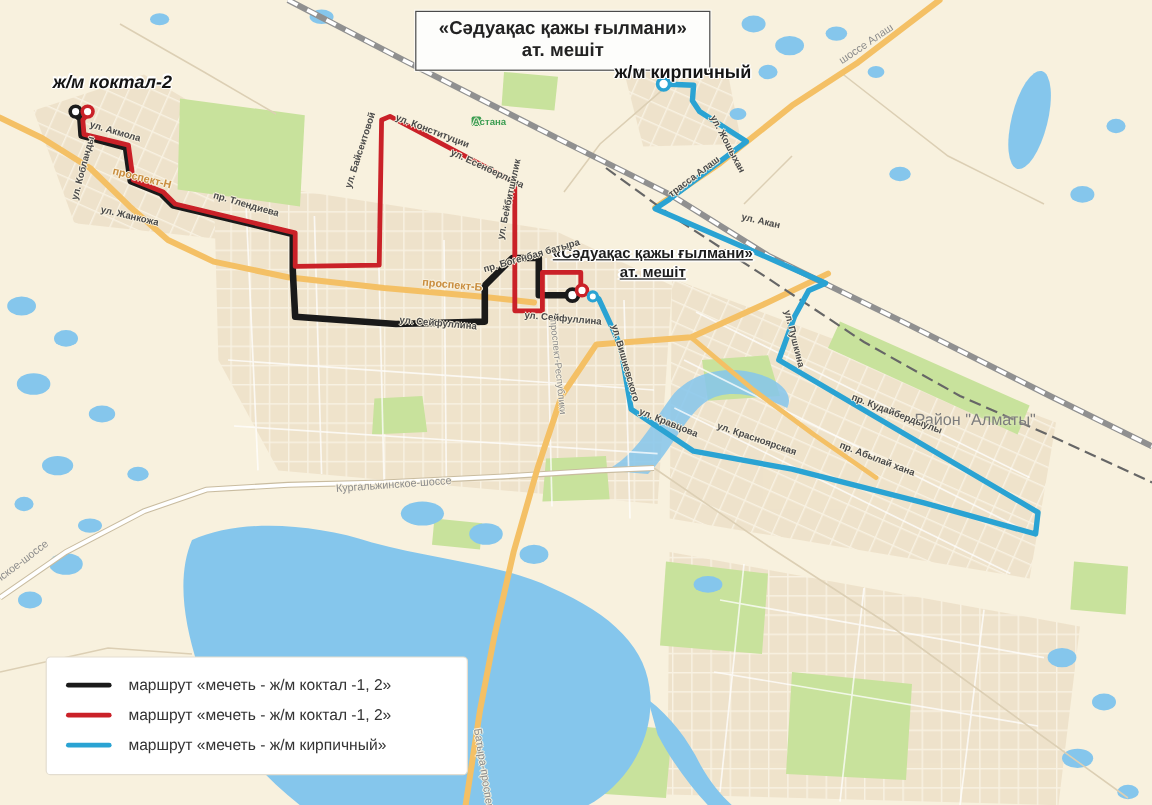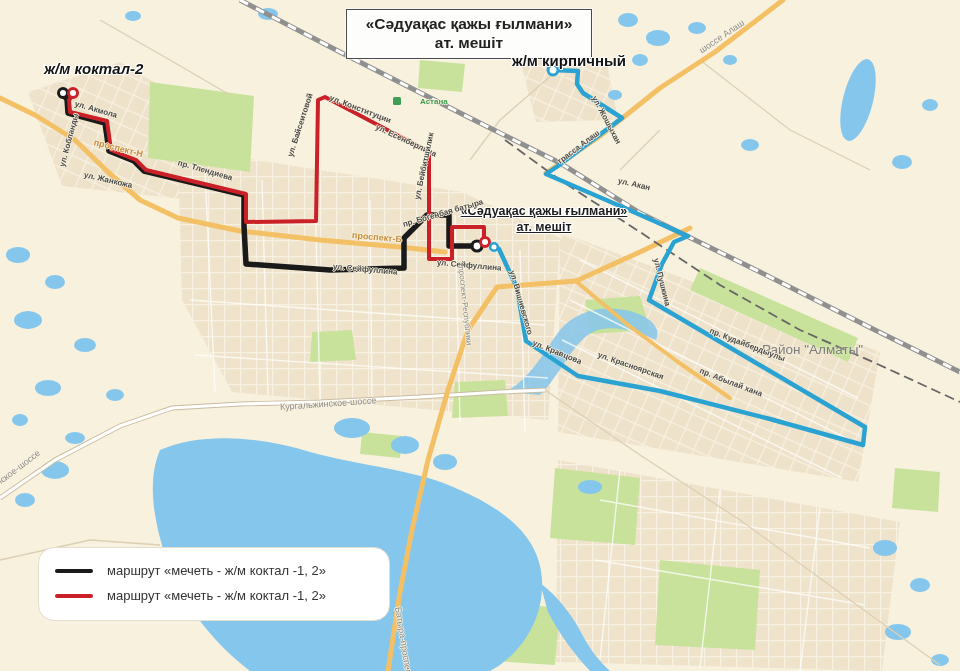--- a/index.html
+++ b/index.html
@@ -31,21 +31,21 @@
     font-weight:700;font-size:15.5px;color:#222;line-height:1.25;box-shadow:0 0 0 1px rgba(255,255,255,.6);
   }
   .mosque-label{
     position:absolute;left:455px;top:203px;width:178px;text-align:center;
     font-weight:700;font-size:12.5px;color:#1d1d1d;line-height:1.3;
     text-shadow:-1px 0 #fff,1px 0 #fff,0 -1px #fff,0 1px #fff,-1px -1px #fff,1px 1px #fff,-2px 0 #fff,2px 0 #fff;
   }
   .mosque-label span{text-decoration:underline;}
   .legend{
     position:absolute;left:38px;top:547px;width:352px;background:#fff;
-    border:1px solid #e3ddd0;border-radius:16px;padding:10px 12px 12px 12px;box-sizing:border-box;
+    border:1px solid #e3ddd0;border-radius:4px;padding:10px 12px 12px 12px;box-sizing:border-box;
   }
   .legend-row{display:flex;align-items:center;height:25px;}
   .legend-line{width:38px;height:4px;border-radius:2px;margin:0 14px 0 4px;flex:0 0 auto;}
   .legend-line.black{background:#1a1a1a;}
   .legend-line.red{background:#ca2128;}
   .legend-line.blue{background:#2aa3d3;}
   .legend-text{font-size:13px;color:#333;}
 </style>
 </head>
 <body>
@@ -197,21 +197,21 @@
   </div>
 
   <div class="mosque-label">
     <span>«Сәдуақас қажы ғылмани»</span><br>
     <span>ат. мешіт</span>
   </div>
 
   <div class="place-label" style="left:44px;top:60px;font-style:italic;">ж/м коктал-2</div>
   <div class="place-label" style="left:512px;top:52px;">ж/м кирпичный</div>
   <div class="district-label" style="left:762px;top:342px;">Район "Алматы"</div>
-  <div class="street green" style="left:420px;top:97px;">Астана</div>
+  <div class="street green" style="left:394px;top:97px;">Астана</div>
 
   <div class="street" style="left:75px;top:99px;transform:rotate(16deg);">ул. Акмола</div>
   <div class="street" style="left:62px;top:162px;transform:rotate(-75deg);">ул. Кобланды</div>
   <div class="street" style="left:84px;top:170px;transform:rotate(13deg);">ул. Жанкожа</div>
   <div class="street orange" style="left:94px;top:137px;transform:rotate(14deg);font-size:9px;">проспект-Н</div>
   <div class="street" style="left:178px;top:158px;transform:rotate(16deg);">пр. Тлендиева</div>
   <div class="street" style="left:290px;top:152px;transform:rotate(-72deg);">ул. Байсеитовой</div>
   <div class="street" style="left:330px;top:93px;transform:rotate(21deg);">ул. Конституции</div>
   <div class="street" style="left:376px;top:122px;transform:rotate(25deg);">ул. Есенберлина</div>
   <div class="street" style="left:417px;top:195px;transform:rotate(-78deg);">ул. Бейбитшилик</div>
@@ -236,15 +236,19 @@
 
   <div class="legend">
     <div class="legend-row">
       <span class="legend-line black"></span>
       <span class="legend-text">маршрут «мечеть - ж/м коктал -1, 2»</span>
     </div>
     <div class="legend-row">
       <span class="legend-line red"></span>
       <span class="legend-text">маршрут «мечеть - ж/м коктал -1, 2»</span>
     </div>
+    <div class="legend-row">
+      <span class="legend-line blue"></span>
+      <span class="legend-text">маршрут «мечеть - ж/м кирпичный»</span>
+    </div>
   </div>
 
 </div>
 
 </body></html>

